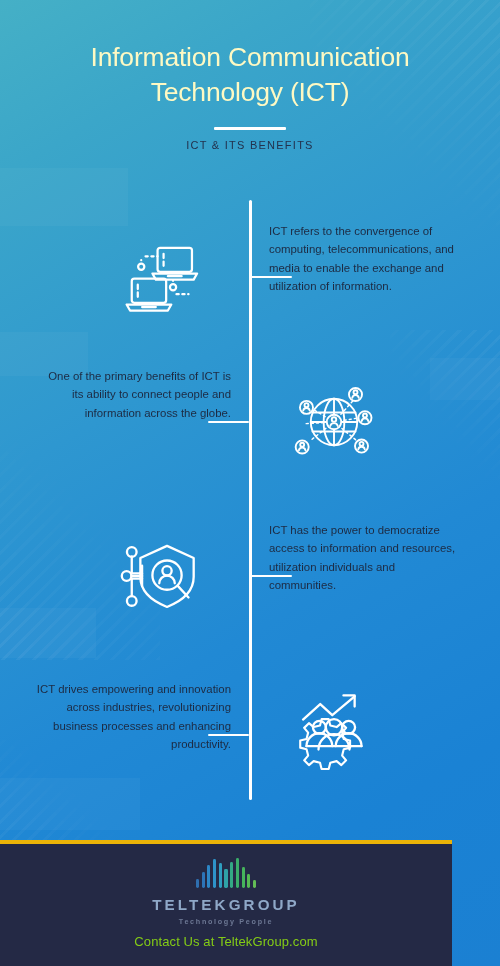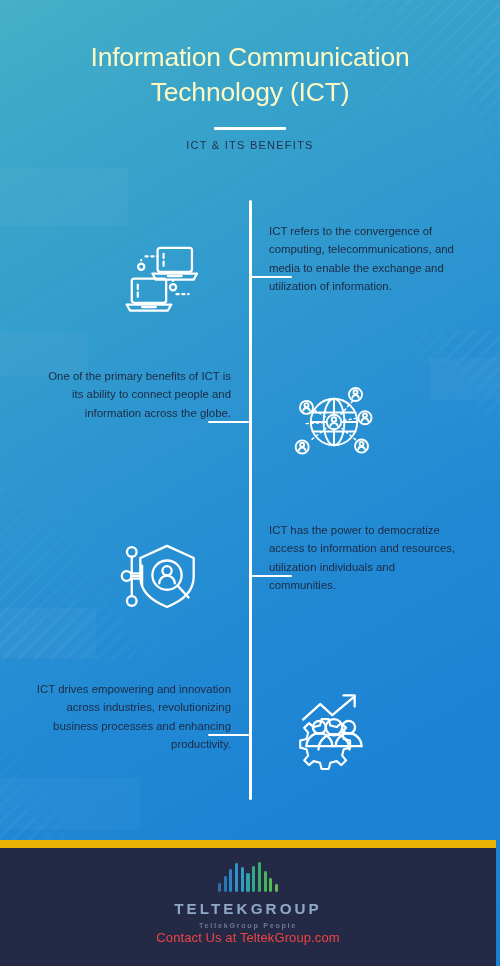--- a/index.html
+++ b/index.html
@@ -105,45 +105,45 @@
     width:86px; height:86px;
     display:flex; align-items:center; justify-content:center;
   }
   .row.right-text .iconbox { position:absolute; left:118px; top:50%; margin-top:-43px; }
   .row.left-text  .iconbox { position:absolute; left:291px; top:50%; margin-top:-43px; }
   .iconbox svg { width:100%; height:100%; display:block; }
 
   
   .footer {
     position:absolute; left:0; bottom:0;
-    width:496px; height:126px;
+    width:452px; height:126px;
     background:#242945;
-    border-top:8px solid #eab308;
+    border-top:4px solid #eab308;
     display:flex; flex-direction:column; align-items:center;
   }
   .wave { margin-top:14px; display:flex; align-items:flex-end; gap:2.6px; height:30px; }
   .wave i { display:block; width:3.1px; border-radius:1.4px; }
   .brandname {
     margin-top:8px;
     font-size:15.2px;
     letter-spacing:3.1px;
     font-weight:700;
     color:#8fa8c8;
   }
   .tagline {
     margin-top:4px;
     font-size:7.2px;
     letter-spacing:1.7px;
     font-weight:700;
     color:#6d7894;
   }
   .contact {
-    margin-top:0;
+    margin-top:8px;
     font-size:13px;
-    color:#ef4444;
+    color:#84cc16;
     letter-spacing:0.1px;
   }
 </style>
 </head>
 <body>
 
 <div class="poster">
 
   <div class="bg"></div>
   <div class="stripes stripes-tr"></div>
@@ -299,17 +299,17 @@
         <i style="height: 29px; background: rgb(46, 147, 201);"></i>
         <i style="height: 25px; background: rgb(47, 158, 192);"></i>
         <i style="height: 19px; background: rgb(47, 163, 168);"></i>
         <i style="height: 26px; background: rgb(51, 169, 133);"></i>
         <i style="height: 30px; background: rgb(58, 174, 106);"></i>
         <i style="height: 21px; background: rgb(69, 179, 92);"></i>
         <i style="height: 14px; background: rgb(86, 185, 84);"></i>
         <i style="height: 8px; background: rgb(99, 189, 86);"></i>
       </div>
     <div class="brandname">TELTEKGROUP</div>
-    <div class="tagline">TeltekGroup People</div>
+    <div class="tagline">Technology People</div>
     <div class="contact">Contact Us at TeltekGroup.com</div>
   </div>
 
 </div>
 
 </body></html>

